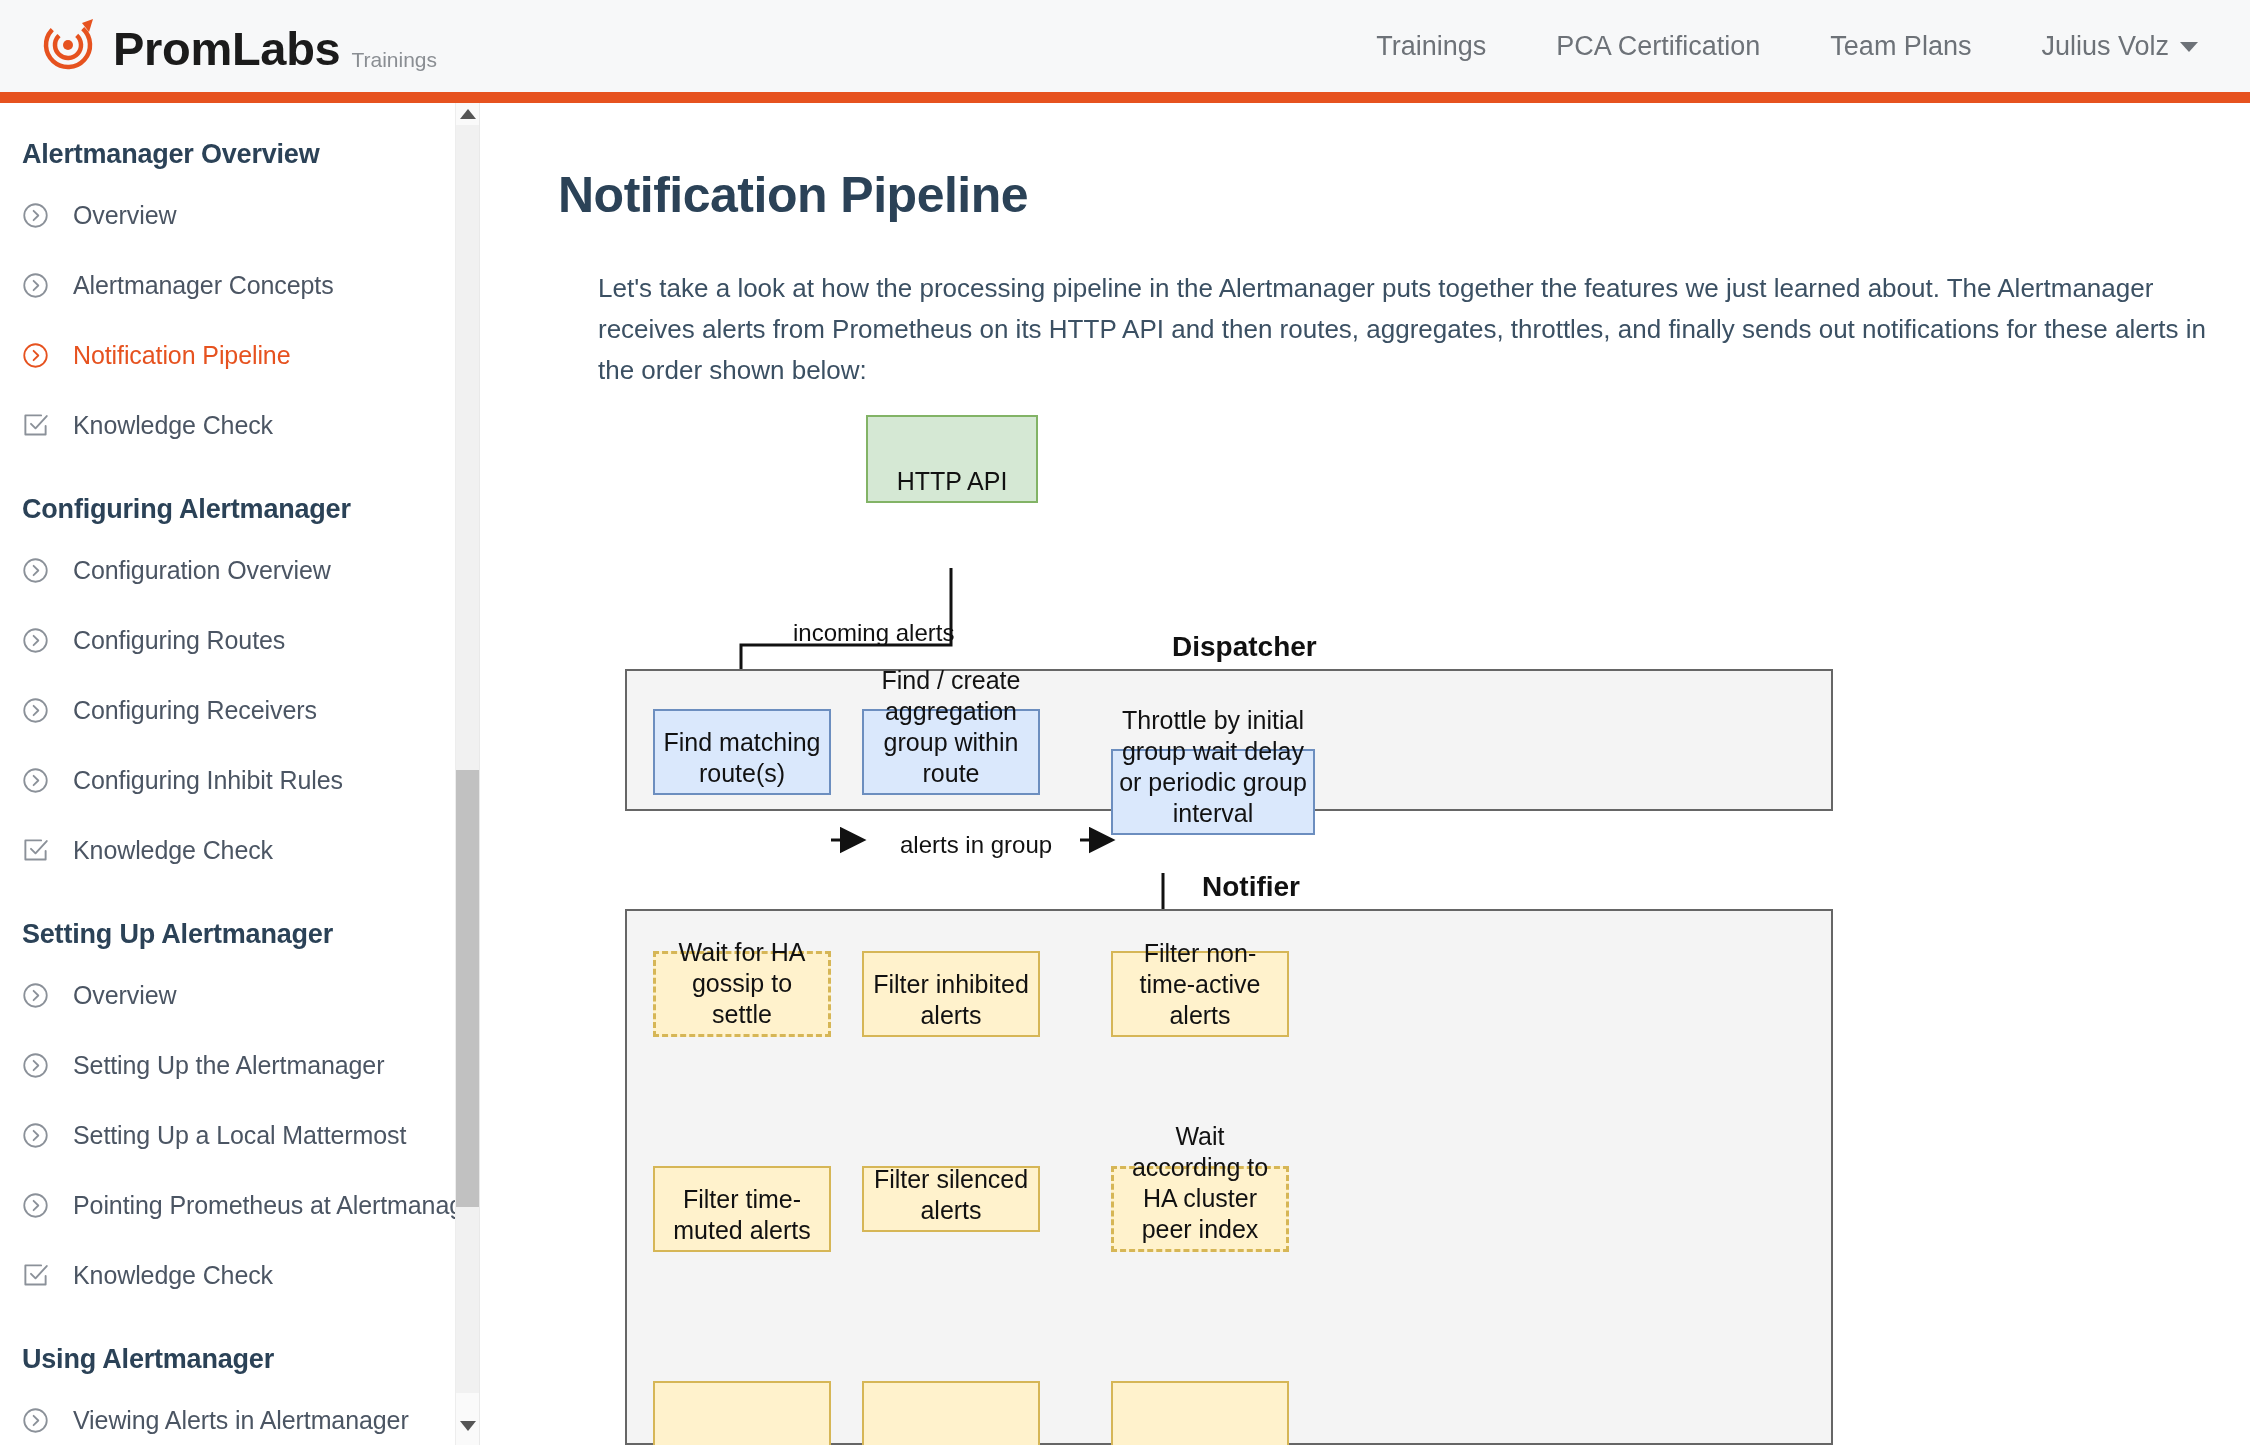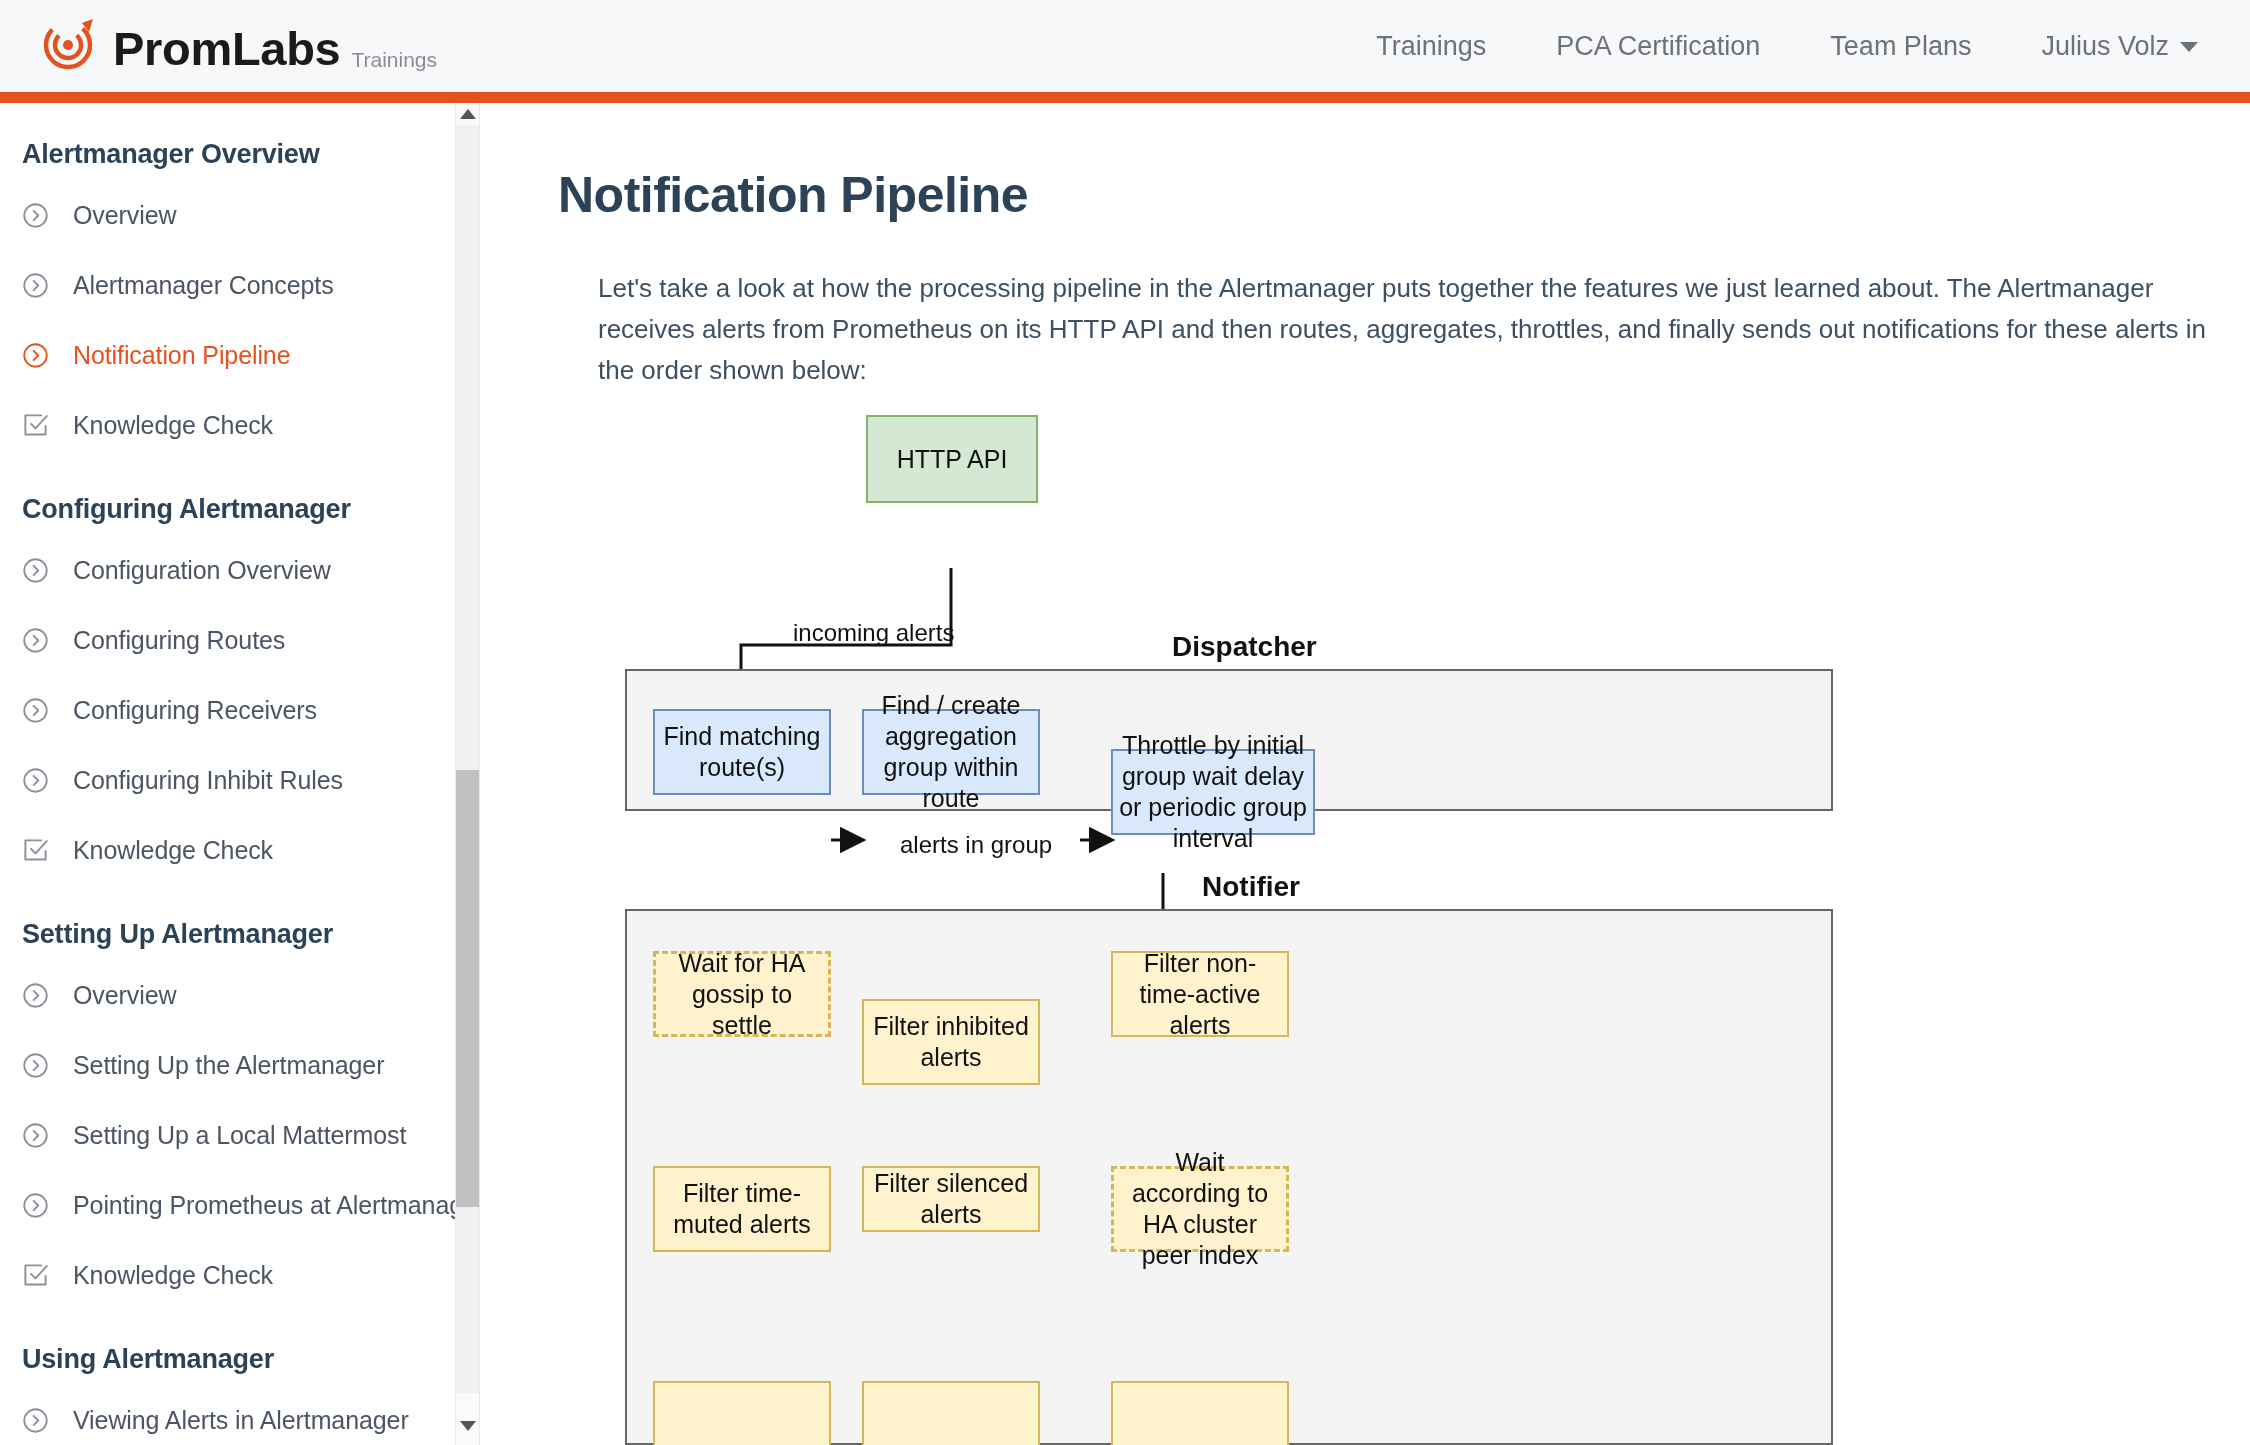--- a/index.html
+++ b/index.html
@@ -121,21 +121,21 @@
   }
   #intro {
     position: absolute; left: 78px; top: 139px; width: 1625px;
     font-size: 26px; line-height: 41px; color: #3b5063; margin-left: 40px;
   }
 
   
   #diagram { position: absolute; left: 0; top: 0; width: 1770px; height: 1342px; }
   .dg-box {
     position: absolute;
-    display: flex; align-items: center; justify-content: center;
+    display: flex; align-items: flex-end; justify-content: center;
     text-align: center; font-size: 25px; line-height: 31px;
     color: #111; padding: 4px;
   }
   .dg-green  { background: #d5e8d4; border: 2px solid #82b366; }
   .dg-blue   { background: #dae8fc; border: 2px solid #6c8ebf; }
   .dg-yellow { background: #fff2cc; border: 2px solid #d6b656; }
   .dg-yellow-dashed { background: #fff2cc; border: 3px dashed #d6b656; }
   .dg-container {
     position: absolute; background: #f4f4f4; border: 2px solid #666666;
   }
@@ -380,21 +380,21 @@
     </div>
 
     <div class="dg-edge-label" style="left:420px; top:728px;">alerts in group</div>
 
     <div class="dg-group-label" style="left:722px; top:768px;">Notifier</div>
     <div class="dg-container" style="left:145px; top:806px; width:1208px; height:536px;"></div>
 
     <div class="dg-box dg-yellow-dashed" style="left:173px; top:848px; width:178px; height:86px;">
       <span>Wait for HA gossip to settle</span>
     </div>
-    <div class="dg-box dg-yellow" style="left:382px; top:896px; width:178px; height:86px;">
+    <div class="dg-box dg-yellow" style="left:382px; top:848px; width:178px; height:86px;">
       <span>Filter inhibited alerts</span>
     </div>
     <div class="dg-box dg-yellow" style="left:631px; top:848px; width:178px; height:86px;">
       <span>Filter non-time-active alerts</span>
     </div>
 
     <div class="dg-box dg-yellow" style="left:173px; top:1063px; width:178px; height:86px;">
       <span>Filter time-muted alerts</span>
     </div>
     <div class="dg-box dg-yellow" style="left:382px; top:1063px; width:178px; height:66px;">

